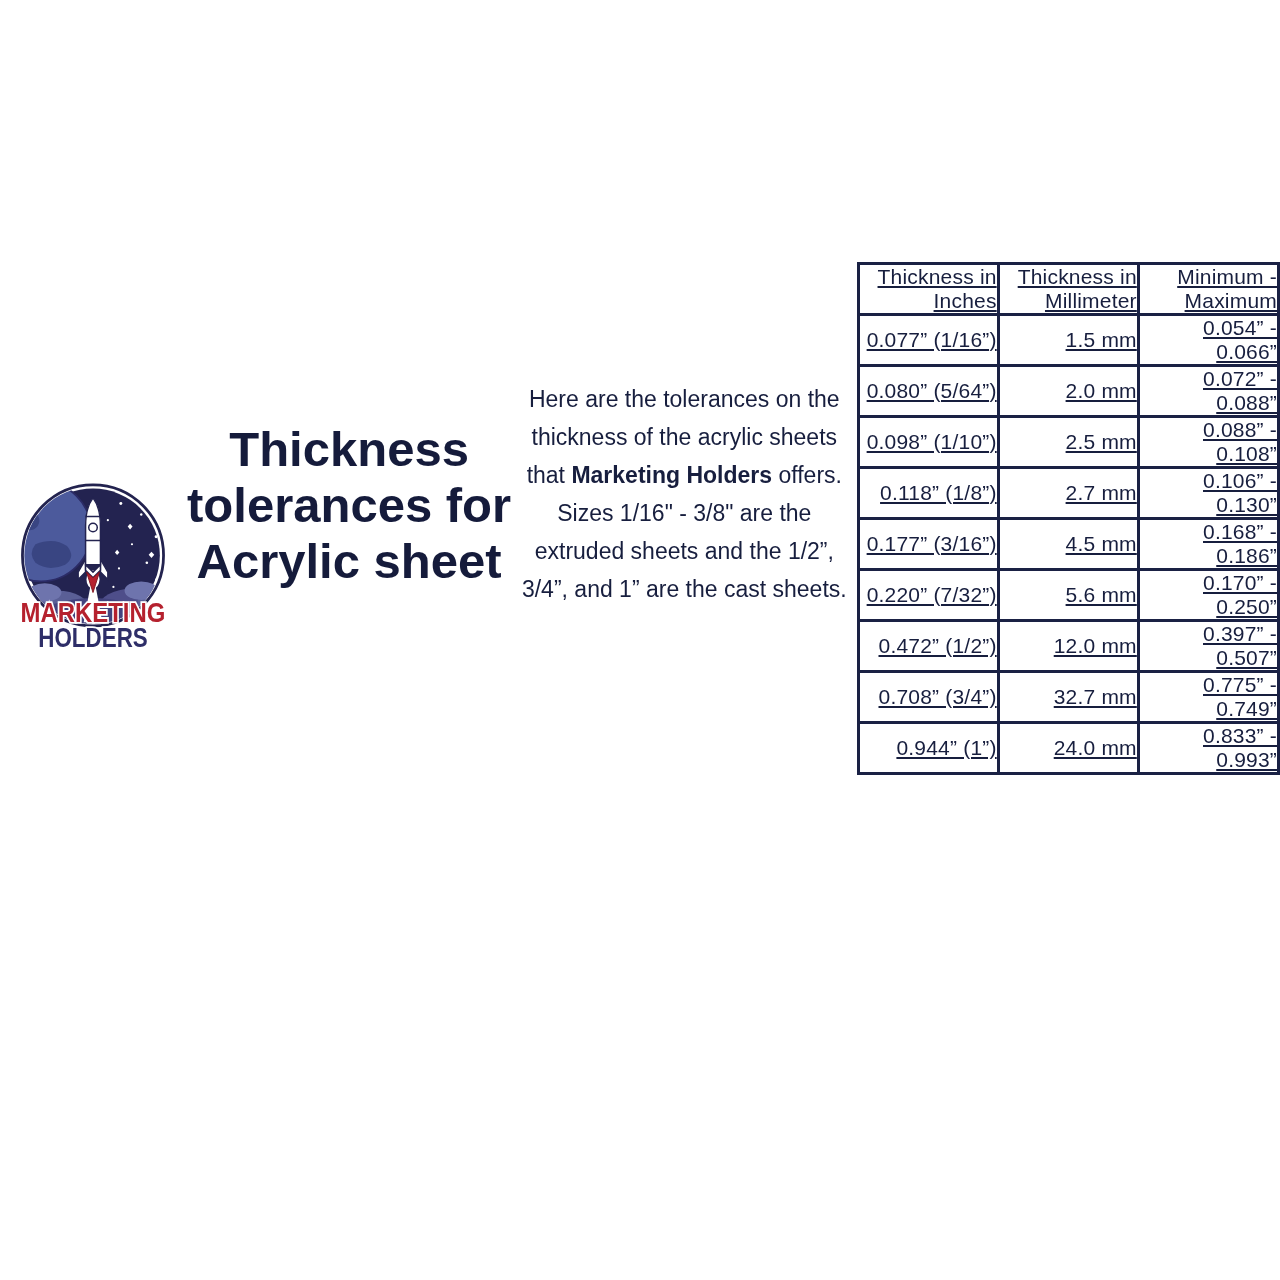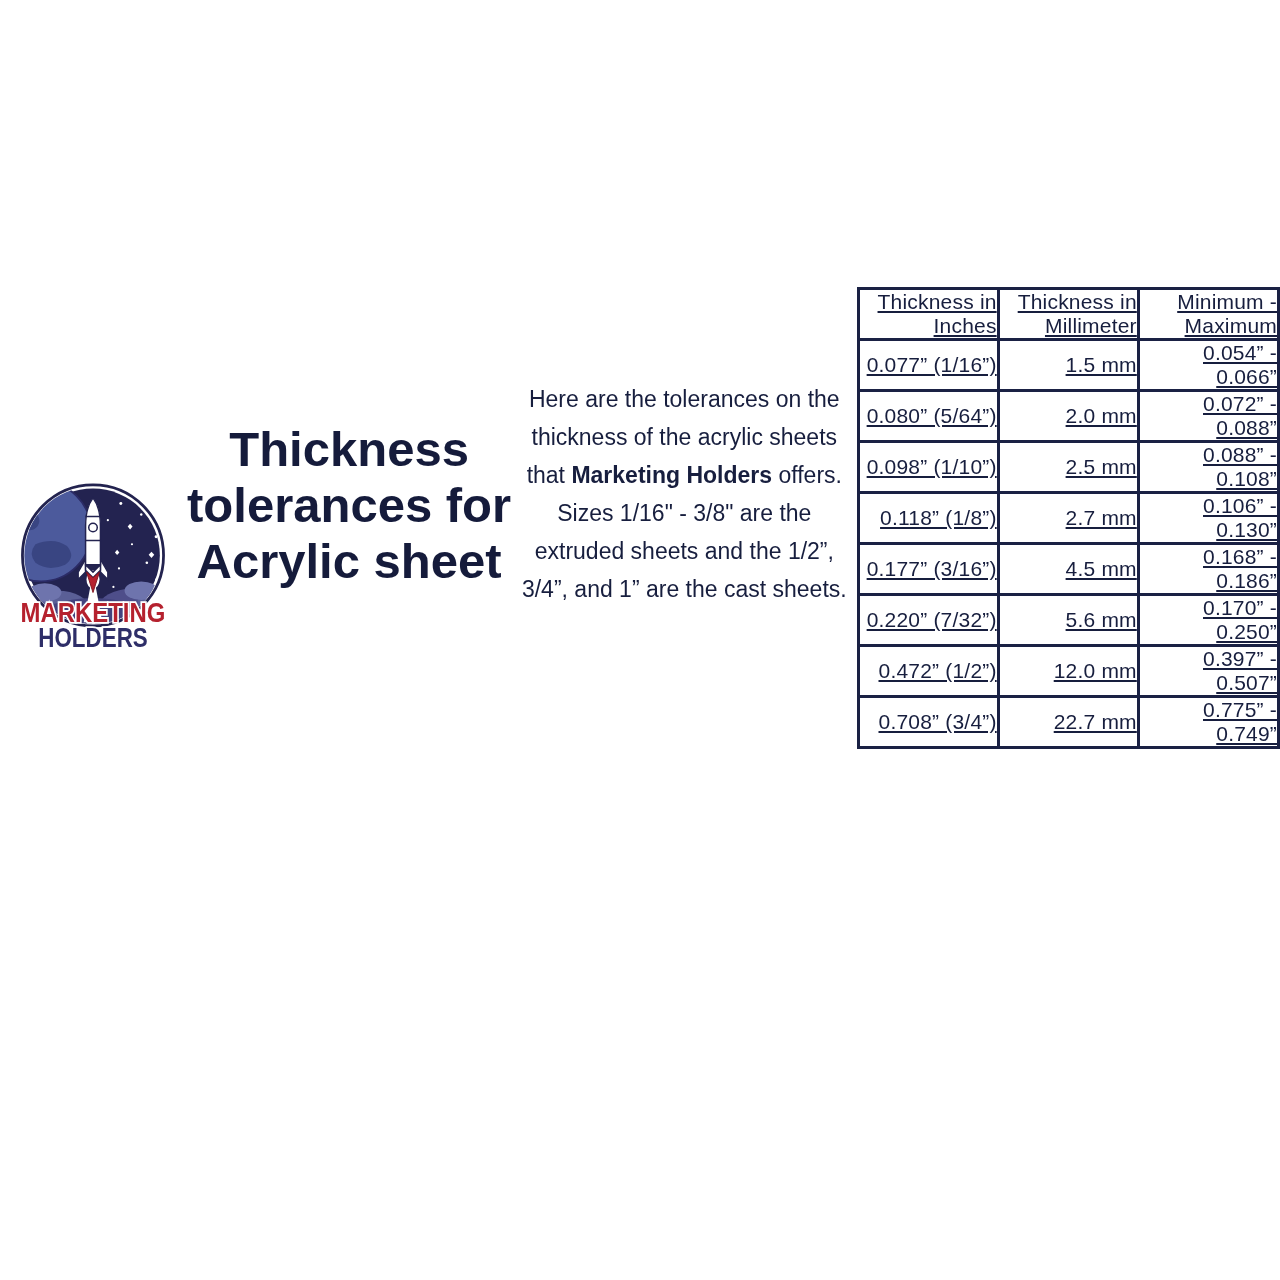--- a/index.html
+++ b/index.html
@@ -188,20 +188,25 @@
 
 
   <tr>
     <td>0.472” (1/2”)</td>
     <td>12.0 mm</td>
     <td>0.397” - 0.507”</td>
   </tr>
 
   <tr>
     <td>0.708” (3/4”)</td>
-    <td>22.7 mm</td>
+    <td>32.7 mm</td>
     <td>0.775” - 0.749”</td>
   </tr>
 
+  <tr>
+    <td>0.944” (1”)</td>
+    <td>24.0 mm</td>
+    <td>0.833” - 0.993”</td>
+  </tr>
 </tbody>
   </table>
 
 </div>
 
 </body></html>

